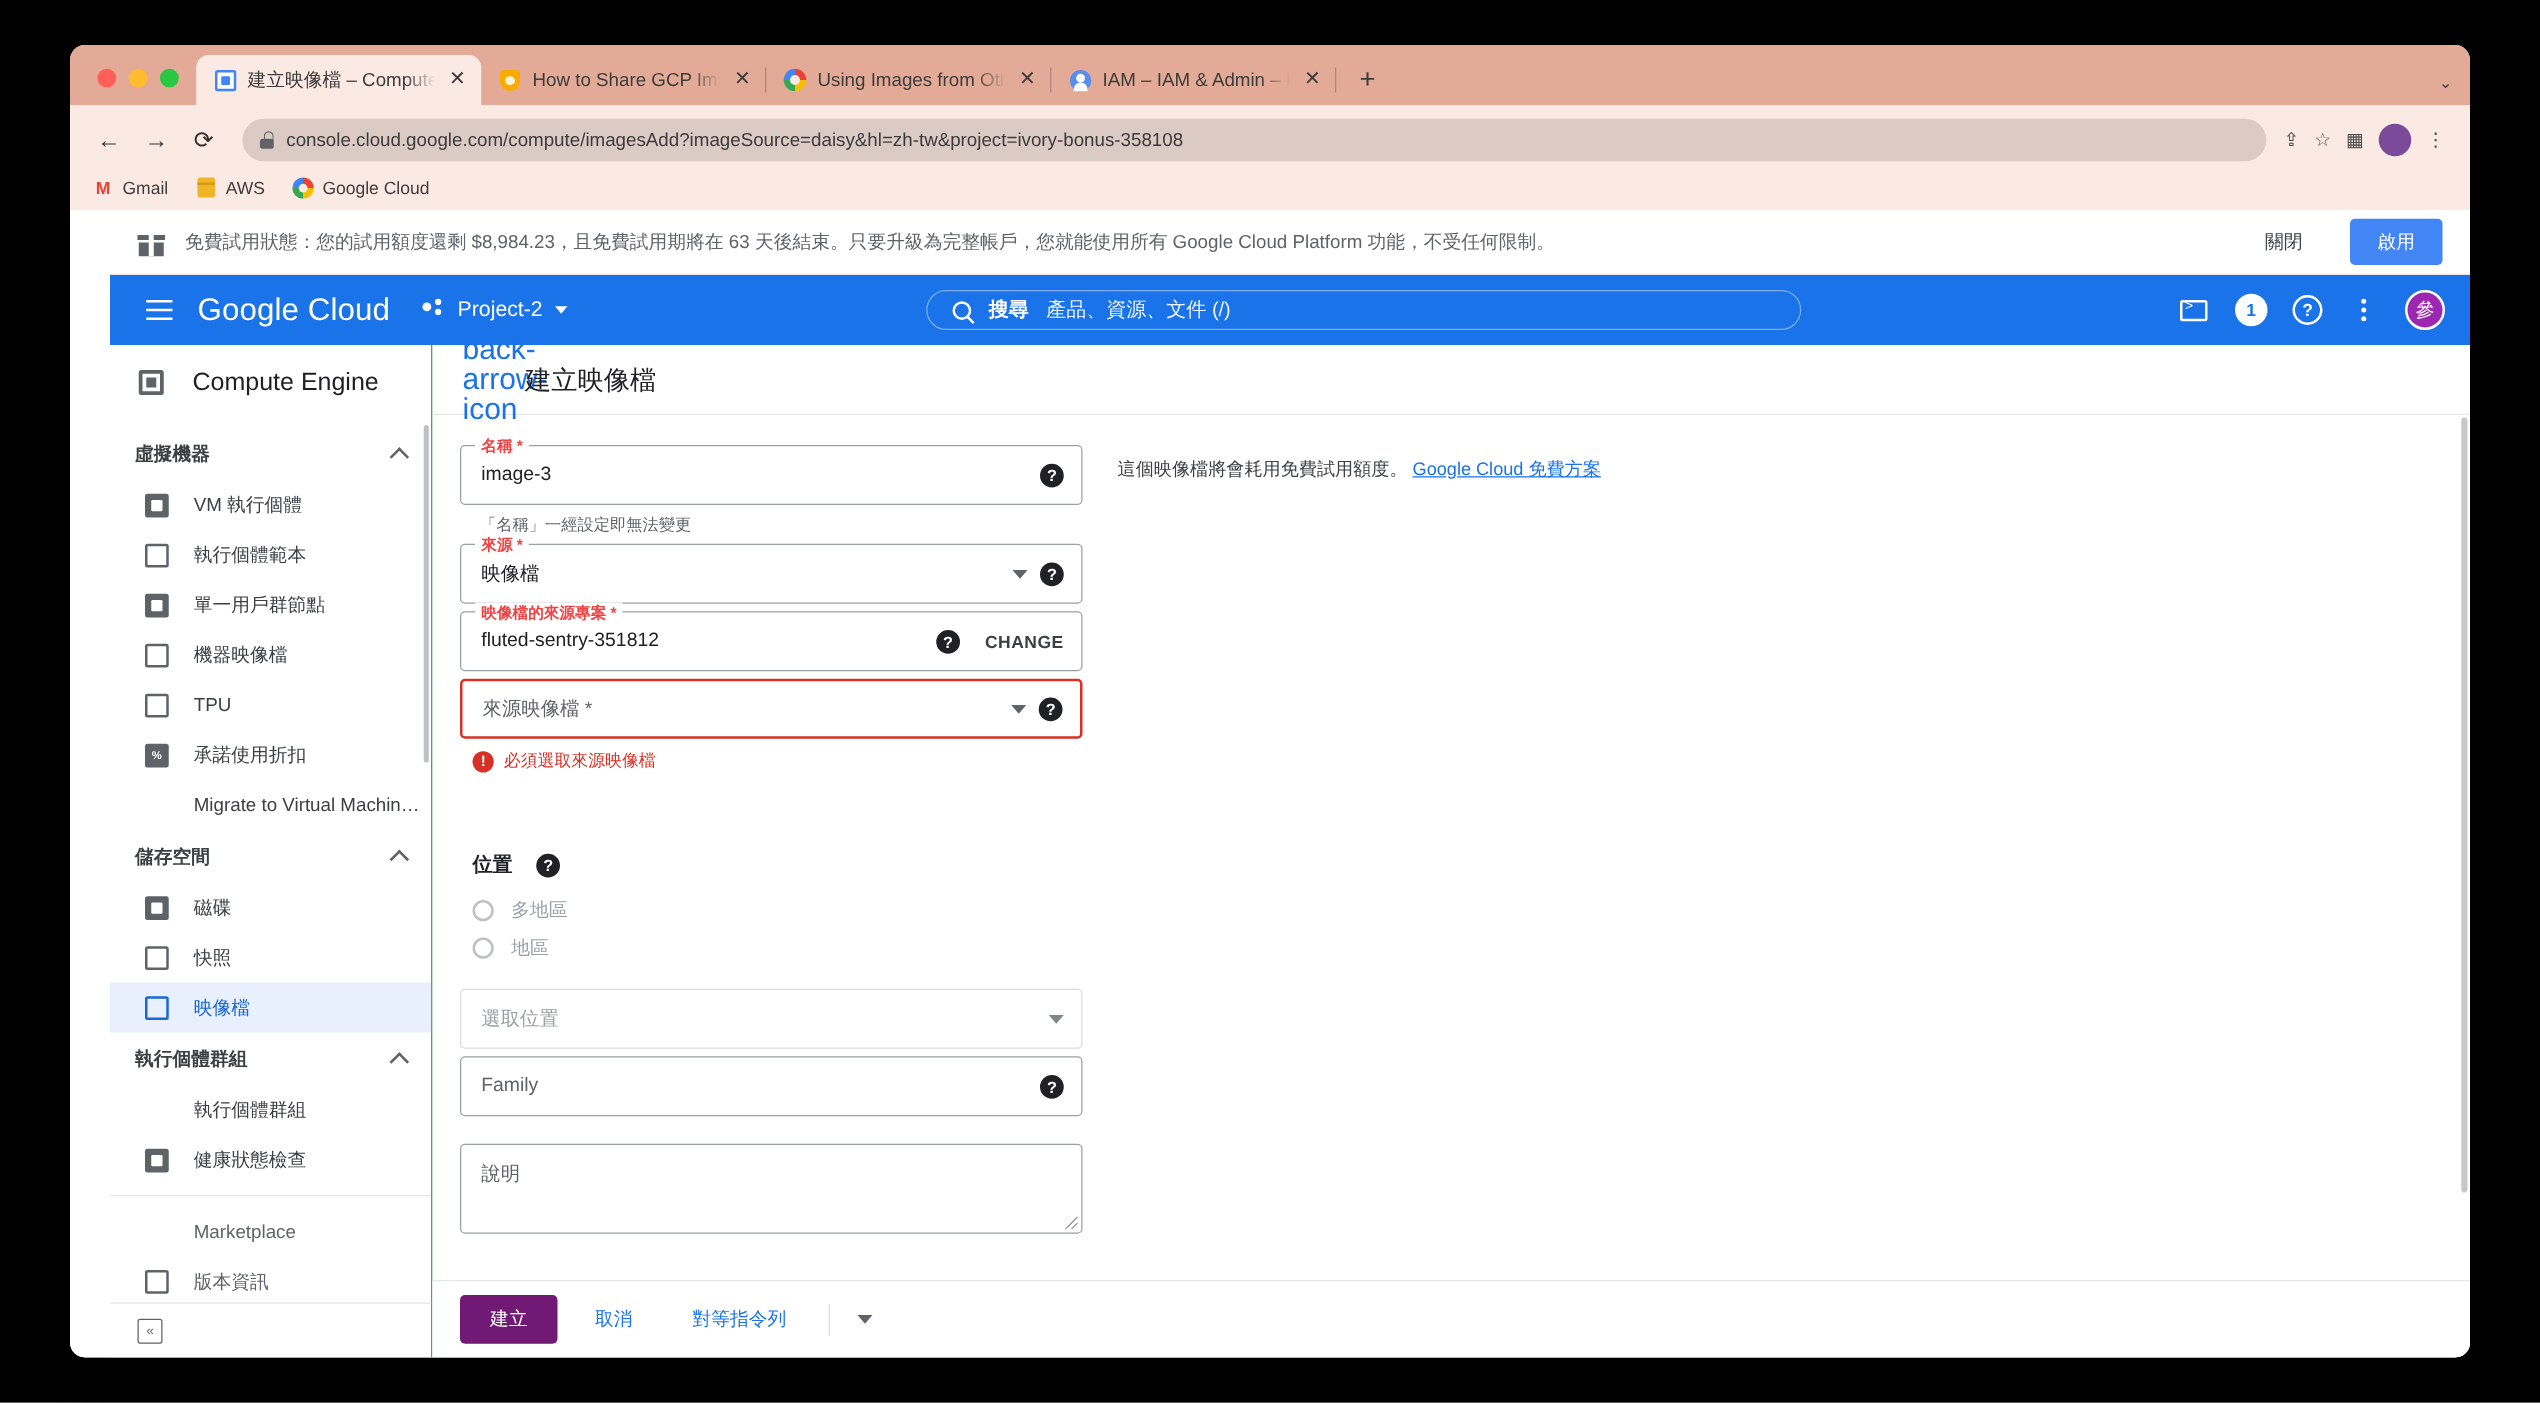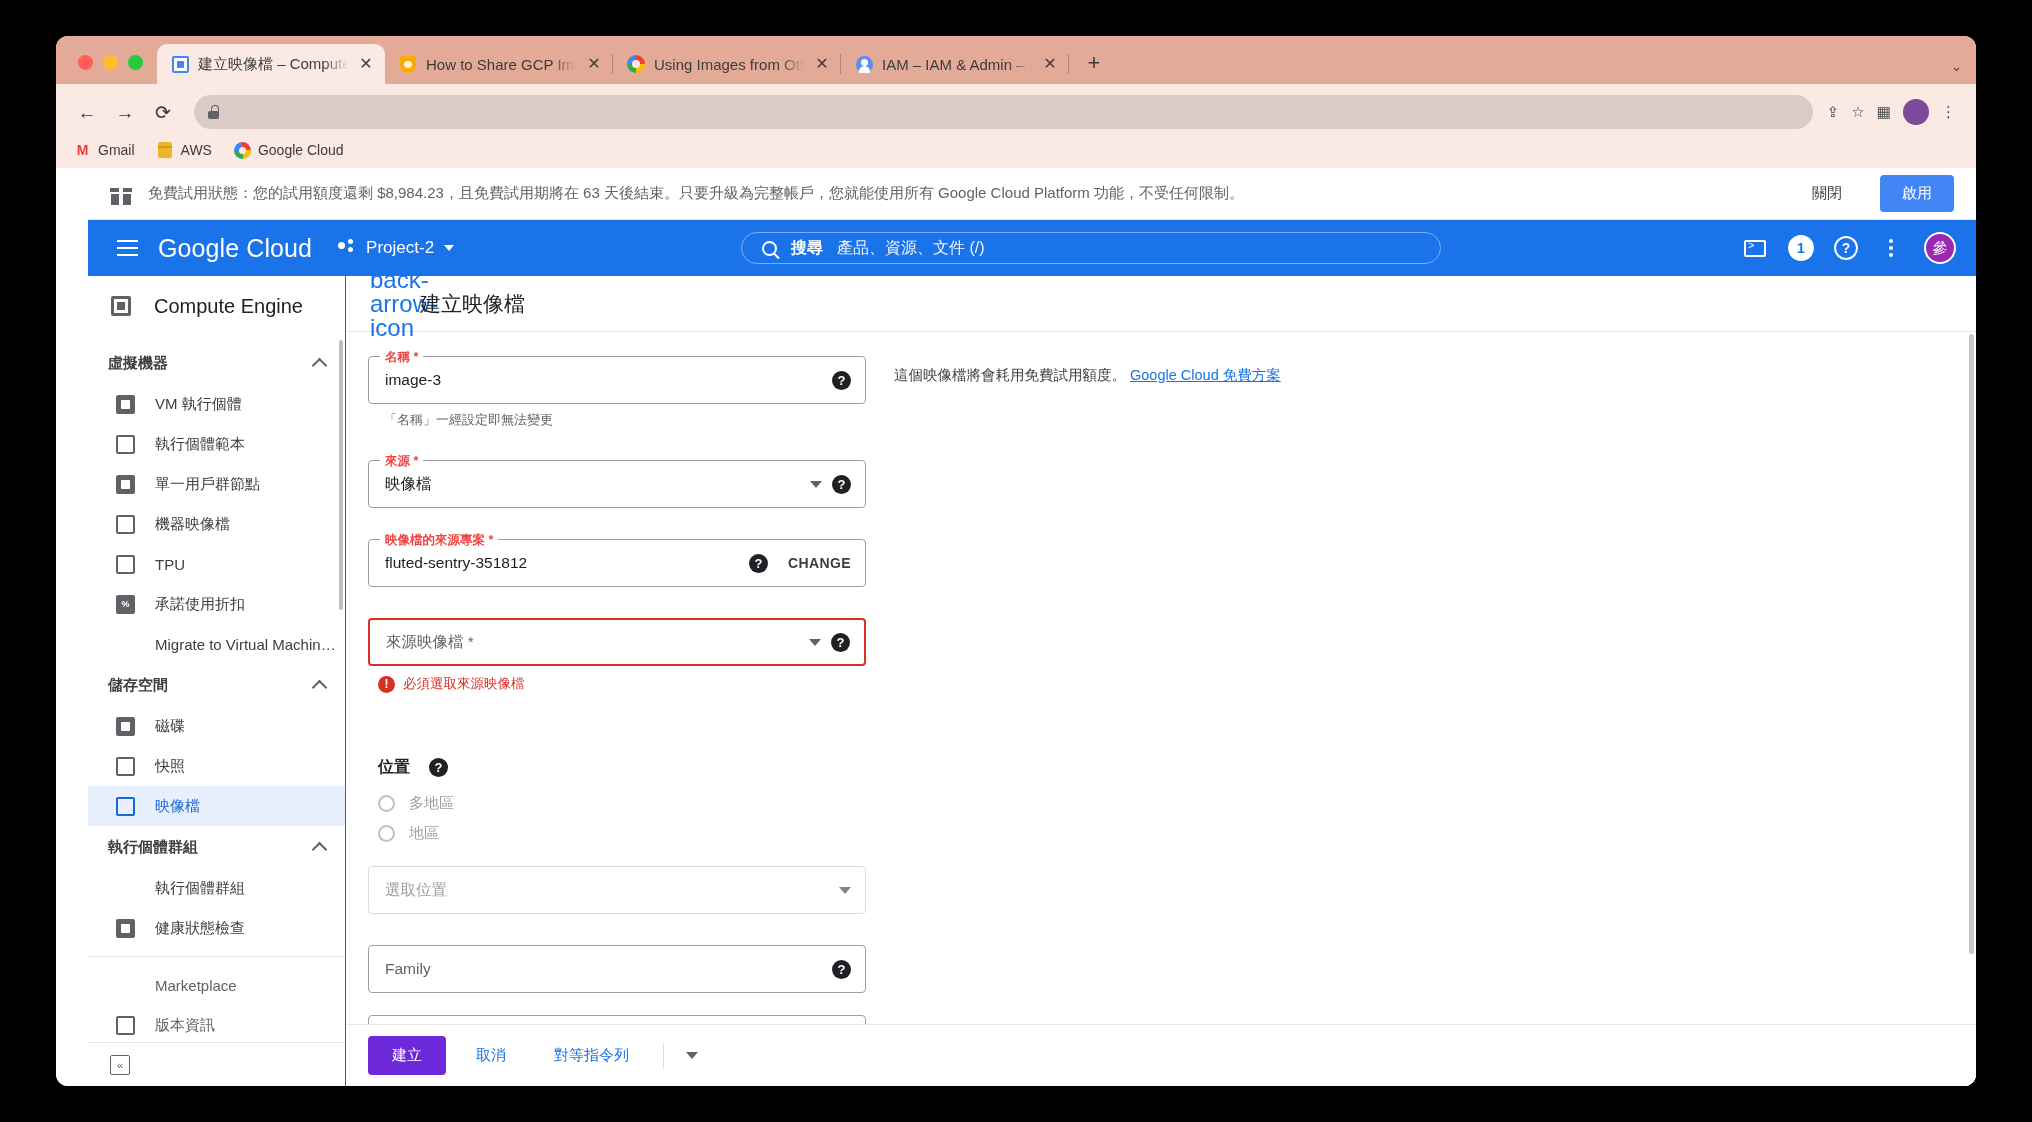--- a/index.html
+++ b/index.html
@@ -288,21 +288,21 @@
   .info-text { font-size: 14.5px; color: #3c4043; }
   .info-link { color: #1a73e8; text-decoration: underline; }
 
   .field {
     position: relative;
     height: 48px;
     border: 1px solid #9aa0a6;
     border-radius: 4px;
     display: flex; align-items: center;
     padding: 0 14px 0 16px;
-    margin-top: 31px;
+    margin-top: 6px;
     background: #fff;
   }
   .field.first { margin-top: 2px; }
   .field.error { border-color: #d93025; border-width: 2px; }
   .field-legend {
     position: absolute; top: -8px; left: 11px;
     background: #fff; padding: 0 5px;
     font-size: 12.5px; color: #ef4444; font-weight: 700;
     white-space: nowrap;
   }
@@ -356,21 +356,21 @@
       transparent 72%, #9aa0a6 72%, #9aa0a6 82%, transparent 82%); }
 
   .main-footer {
     flex: 0 0 62px; height: 62px;
     border-top: 1px solid #e4e6e8;
     display: flex; align-items: center;
     gap: 12px; padding-left: 22px;
     background: #fff;
   }
   .btn-create {
-    background: #6d28d9; color: #fff;
+    background: #701a75; color: #fff;
     font-size: 15px; padding: 10px 24px; border-radius: 4px;
   }
   .btn-flat { font-size: 15px; color: #1a73e8; padding: 10px 18px; border-radius: 4px; }
   .btn-sep { width:1px; height:26px; background:#dadce0; margin: 0 4px; }
   .caret-btn { width:0;height:0;border-left:6px solid transparent;border-right:6px solid transparent;border-top:7px solid #5f6368; margin-left:6px;}
 
   .main-scrollbar {
     position: absolute; right: 2px; top: 2px; width: 5px; height: 620px;
     background: #c8c8c8; border-radius: 3px;
   }
@@ -422,20 +422,21 @@
     </div>
 
     <div class="toolbar">
       <div class="navrow">
         <div class="navbtn">←</div>
         <div class="navbtn">→</div>
         <div class="navbtn">⟳</div>
 
         <div class="omnibox">
           <span class="lock"></span>
+          <span class="url">console.cloud.google.com/compute/imagesAdd?imageSource=daisy&amp;hl=zh-tw&amp;project=ivory-bonus-358108</span>
         </div>
 
         <div class="omni-icons">
           <span class="om-ic">⇪</span>
           <span class="om-ic">☆</span>
           <span class="om-ic">▦</span>
           <span class="avatar-btn"></span>
           <span class="om-ic">⋮</span>
         </div>
       </div>

